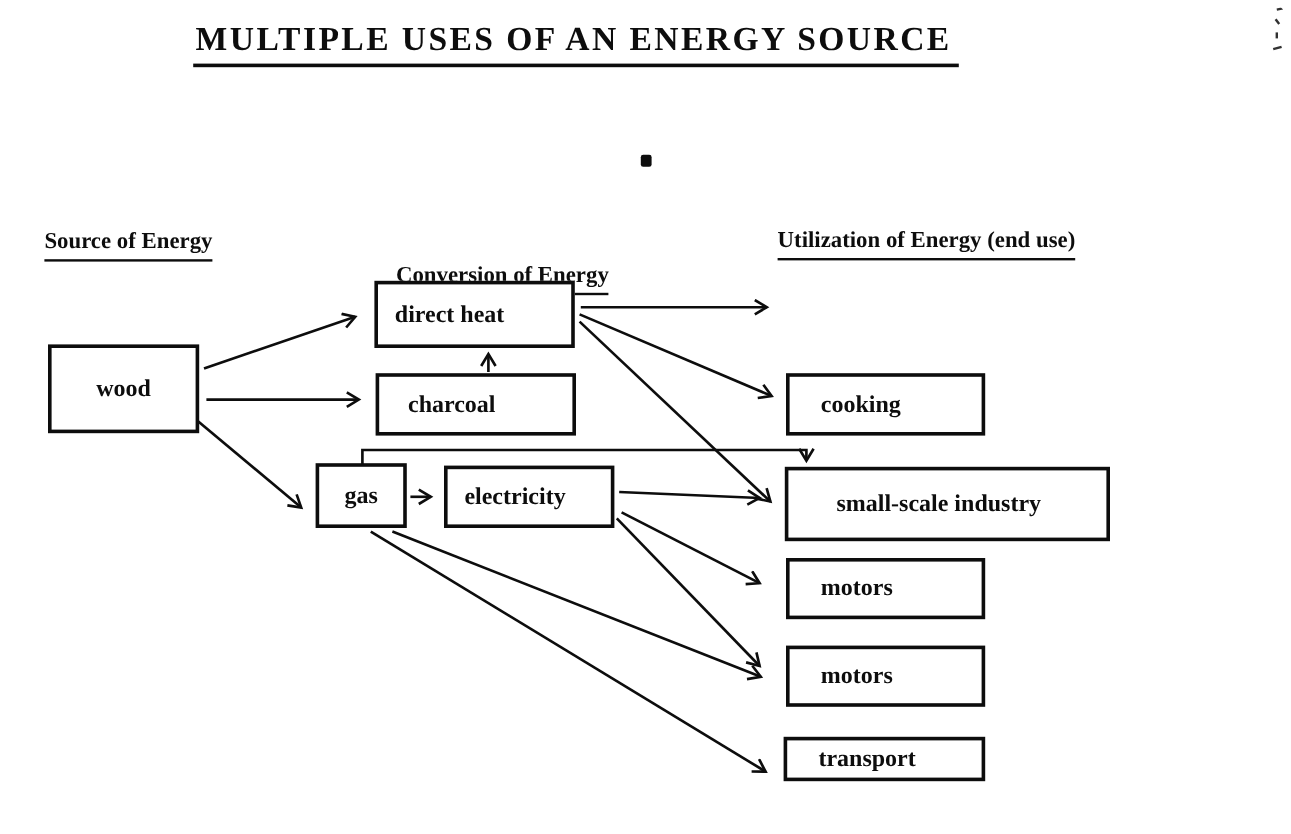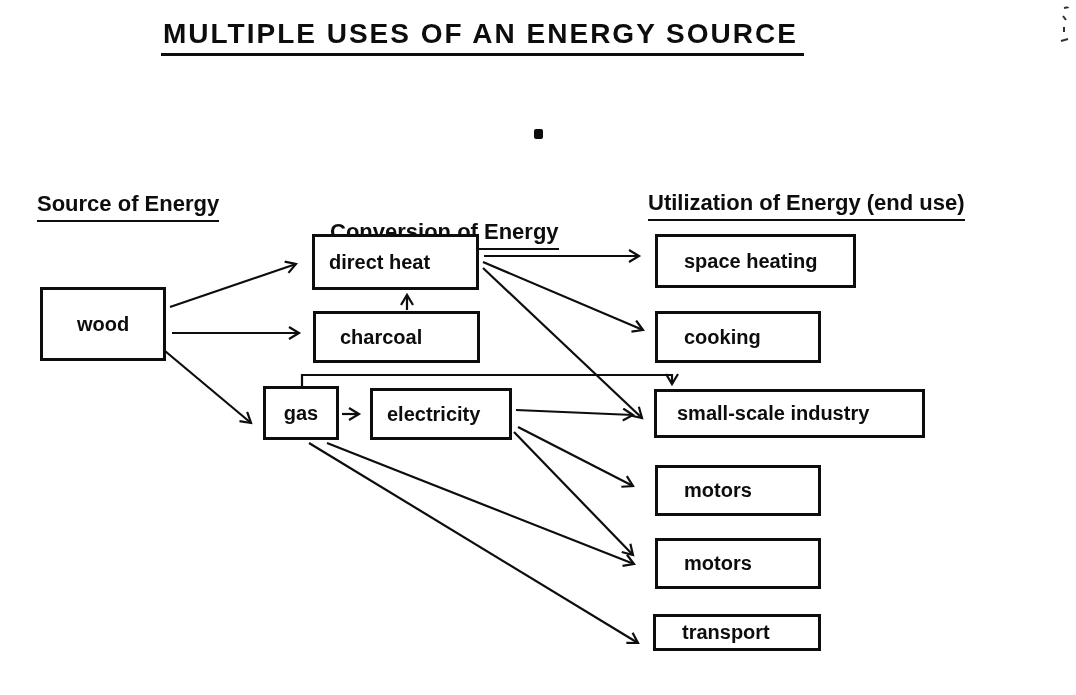--- a/index.html
+++ b/index.html
@@ -1,26 +1,26 @@
 <!DOCTYPE html>
 <html><head>
 <meta charset="utf-8">
 <style>
   html,body { margin:0; padding:0; background:#ffffff; }
   .page {
     position:relative; width:1076px; height:695px; background:#ffffff;
-    font-family:Liberation Sans, sans-serif; color:#0d0d0d; overflow:hidden;border-radius:25px;
+    font-family:Liberation Serif, serif; color:#0d0d0d; overflow:hidden;border-radius:25px;
   }
   .title {
     position:absolute; left:161px; top:18px;
     font-size:28px; font-weight:bold; letter-spacing:2px;
     border-bottom:3px solid #0d0d0d; padding:0 6px 3px 2px; white-space:nowrap;
   }
   .col-header {
-    position:absolute; font-size:22px; font-weight:bold; white-space:nowrap;
+    position:absolute; font-size:19px; font-weight:bold; white-space:nowrap;
     border-bottom:2px solid #0d0d0d; padding-bottom:3px;
   }
   #hdr-source      { left:37px;  top:191px; }
   #hdr-conversion  { left:330px; top:191px;margin-top:28px; }
   #hdr-utilization { left:648px; top:190px; }
 
   .node {
     position:absolute; border:3px solid #0d0d0d; background:#ffffff;
     font-size:20px; font-weight:bold; box-sizing:border-box;
     display:flex; align-items:center; justify-content:flex-start;
@@ -28,21 +28,21 @@
   }
   .ctr { justify-content:center; }
 
   #node-wood          { left:40px;  top:287px; width:126px; height:74px; }
   #node-direct-heat   { left:312px; top:234px; width:167px; height:56px; padding-left:14px; }
   #node-charcoal      { left:313px; top:311px; width:167px; height:52px; padding-left:24px; }
   #node-gas           { left:263px; top:386px; width:76px;  height:54px; }
   #node-electricity   { left:370px; top:388px; width:142px; height:52px; padding-left:14px;text-align:center; }
   #node-space-heating { left:655px; top:234px; width:201px; height:54px; padding-left:26px; }
   #node-cooking       { left:655px; top:311px; width:166px; height:52px; padding-left:26px; }
-  #node-ssi           { left:654px; top:389px; width:271px; height:49px; padding-left:20px; }
+  #node-ssi           { left:654px; top:389px; width:271px; height:62px; padding-left:40px; }
   #node-pumping       { left:655px; top:465px; width:166px; height:51px; padding-left:26px; }
   #node-motors        { left:655px; top:538px; width:166px; height:51px; padding-left:26px; }
   #node-transport     { left:653px; top:614px; width:168px; height:37px; padding-left:26px; }
 
   .arrows { position:absolute; left:0; top:0; pointer-events:none; }
 
   .ink-dot {
     position:absolute; left:534px; top:129px; width:9px; height:10px;
     background:#0d0d0d; border-radius:2px;
   }
@@ -58,21 +58,20 @@
 
   <div class="col-header" id="hdr-source">Source of Energy</div>
   <div class="col-header" id="hdr-conversion">Conversion of Energy</div>
   <div class="col-header" id="hdr-utilization">Utilization of Energy (end use)</div>
 
   <div class="node ctr" id="node-wood">wood</div>
   <div class="node" id="node-direct-heat">direct heat</div>
   <div class="node" id="node-charcoal">charcoal</div>
   <div class="node ctr" id="node-gas">gas</div>
   <div class="node" id="node-electricity">electricity</div>
-  <div class="node" id="node-space-heating">space heating</div>
   <div class="node" id="node-cooking">cooking</div>
   <div class="node" id="node-ssi">small-scale industry</div>
   <div class="node" id="node-pumping">motors</div>
   <div class="node" id="node-motors">motors</div>
   <div class="node" id="node-transport">transport</div>
 
   <svg class="arrows" width="1076" height="695" viewBox="0 0 1076 695">
     <defs>
       <marker id="ah" markerWidth="16" markerHeight="16" refX="11" refY="7" orient="auto" markerUnits="userSpaceOnUse">
         <path d="M1,1 L11,7 L1,13" fill="none" stroke="#0d0d0d" stroke-width="2.2"></path>

